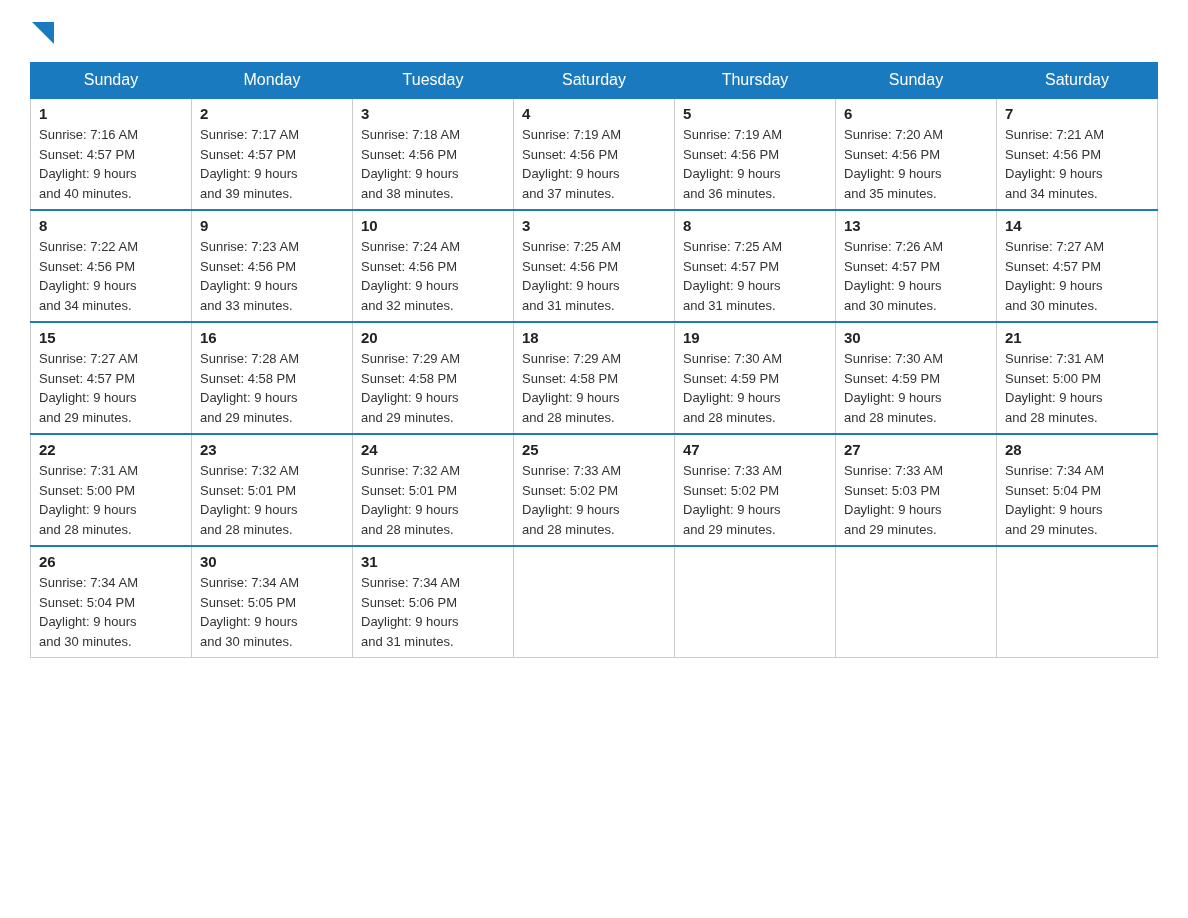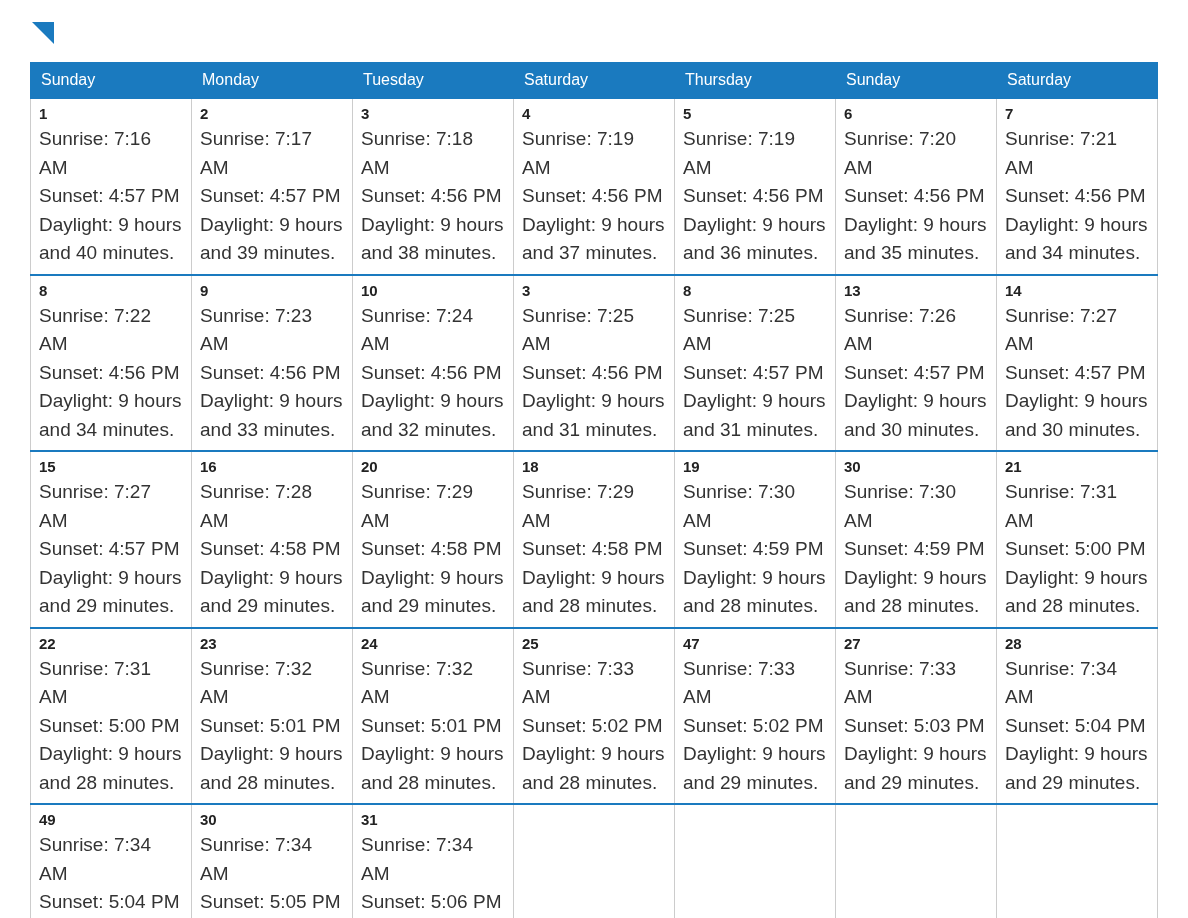--- a/index.html
+++ b/index.html
@@ -44,21 +44,21 @@
       width: 100%;
       border-collapse: collapse;
       border: 1px solid #aaa;
     }
     .calendar-table th {
       background-color: #1a7abf;
       color: #fff;
       font-size: 16px;
       font-weight: normal;
       padding: 8px 10px;
-      text-align: left;
+      text-align: center;
       border: 1px solid #1a7abf;
     }
     .calendar-table td {
       vertical-align: top;
       padding: 6px 8px;
       font-size: 13px;
       color: #222;
       border: 1px solid #ccc;
       width: calc(100% / 7);
       height: 110px;
@@ -66,21 +66,21 @@
     .calendar-table tr td {
       border-top: 2px solid #1a7abf;
     }
     .day-num {
       font-size: 15px;
       font-weight: bold;
       display: block;
       margin-bottom: 3px;
     }
     .day-info {
-      font-size: 19px;
+      font-size: 13px;
       line-height: 1.5;
       color: #333;
     }
     .empty-cell {
       background: #fff;
     }
     .logo-wrapper {
       display: flex;
       flex-direction: column;
       align-items: flex-start;
@@ -239,21 +239,21 @@
         <span class="day-num">27</span>
         <span class="day-info">Sunrise: 7:33 AM<br>Sunset: 5:03 PM<br>Daylight: 9 hours<br>and 29 minutes.</span>
       </td>
         <td>
         <span class="day-num">28</span>
         <span class="day-info">Sunrise: 7:34 AM<br>Sunset: 5:04 PM<br>Daylight: 9 hours<br>and 29 minutes.</span>
       </td>
       </tr>
       <tr>
         <td>
-        <span class="day-num">49</span>
+        <span class="day-num">26</span>
         <span class="day-info">Sunrise: 7:34 AM<br>Sunset: 5:04 PM<br>Daylight: 9 hours<br>and 30 minutes.</span>
       </td>
         <td>
         <span class="day-num">30</span>
         <span class="day-info">Sunrise: 7:34 AM<br>Sunset: 5:05 PM<br>Daylight: 9 hours<br>and 30 minutes.</span>
       </td>
         <td>
         <span class="day-num">31</span>
         <span class="day-info">Sunrise: 7:34 AM<br>Sunset: 5:06 PM<br>Daylight: 9 hours<br>and 31 minutes.</span>
       </td>

